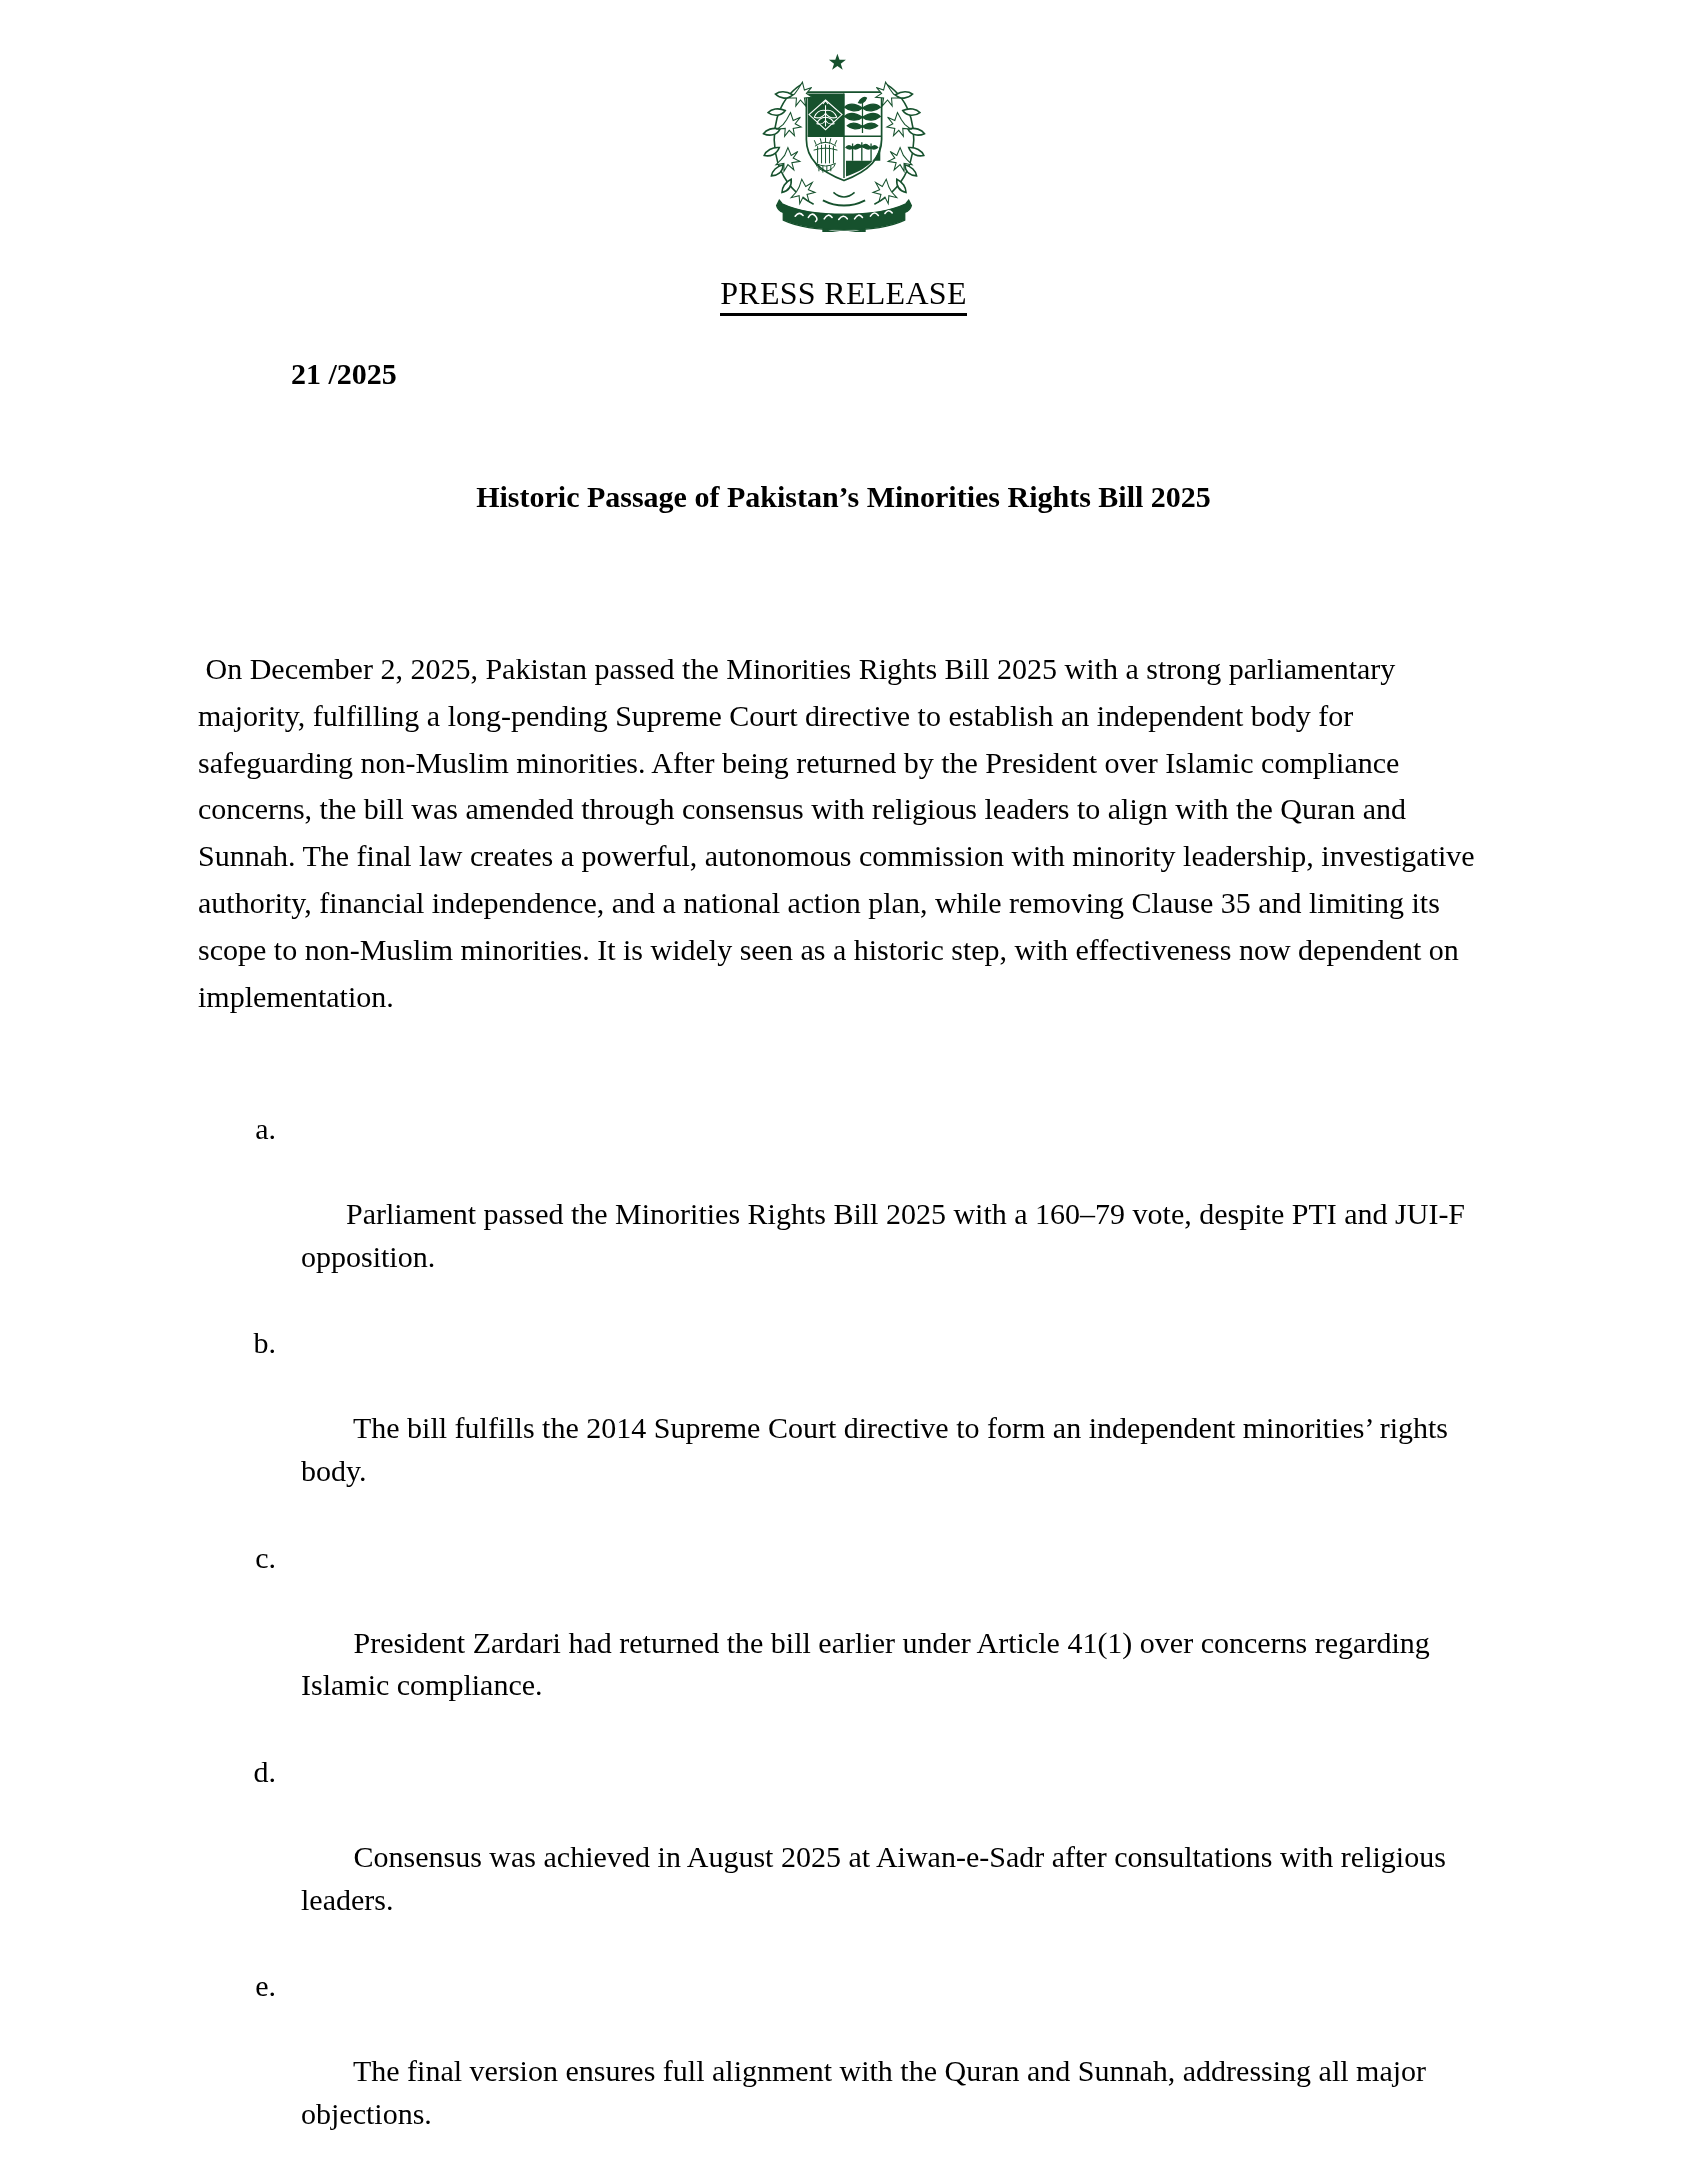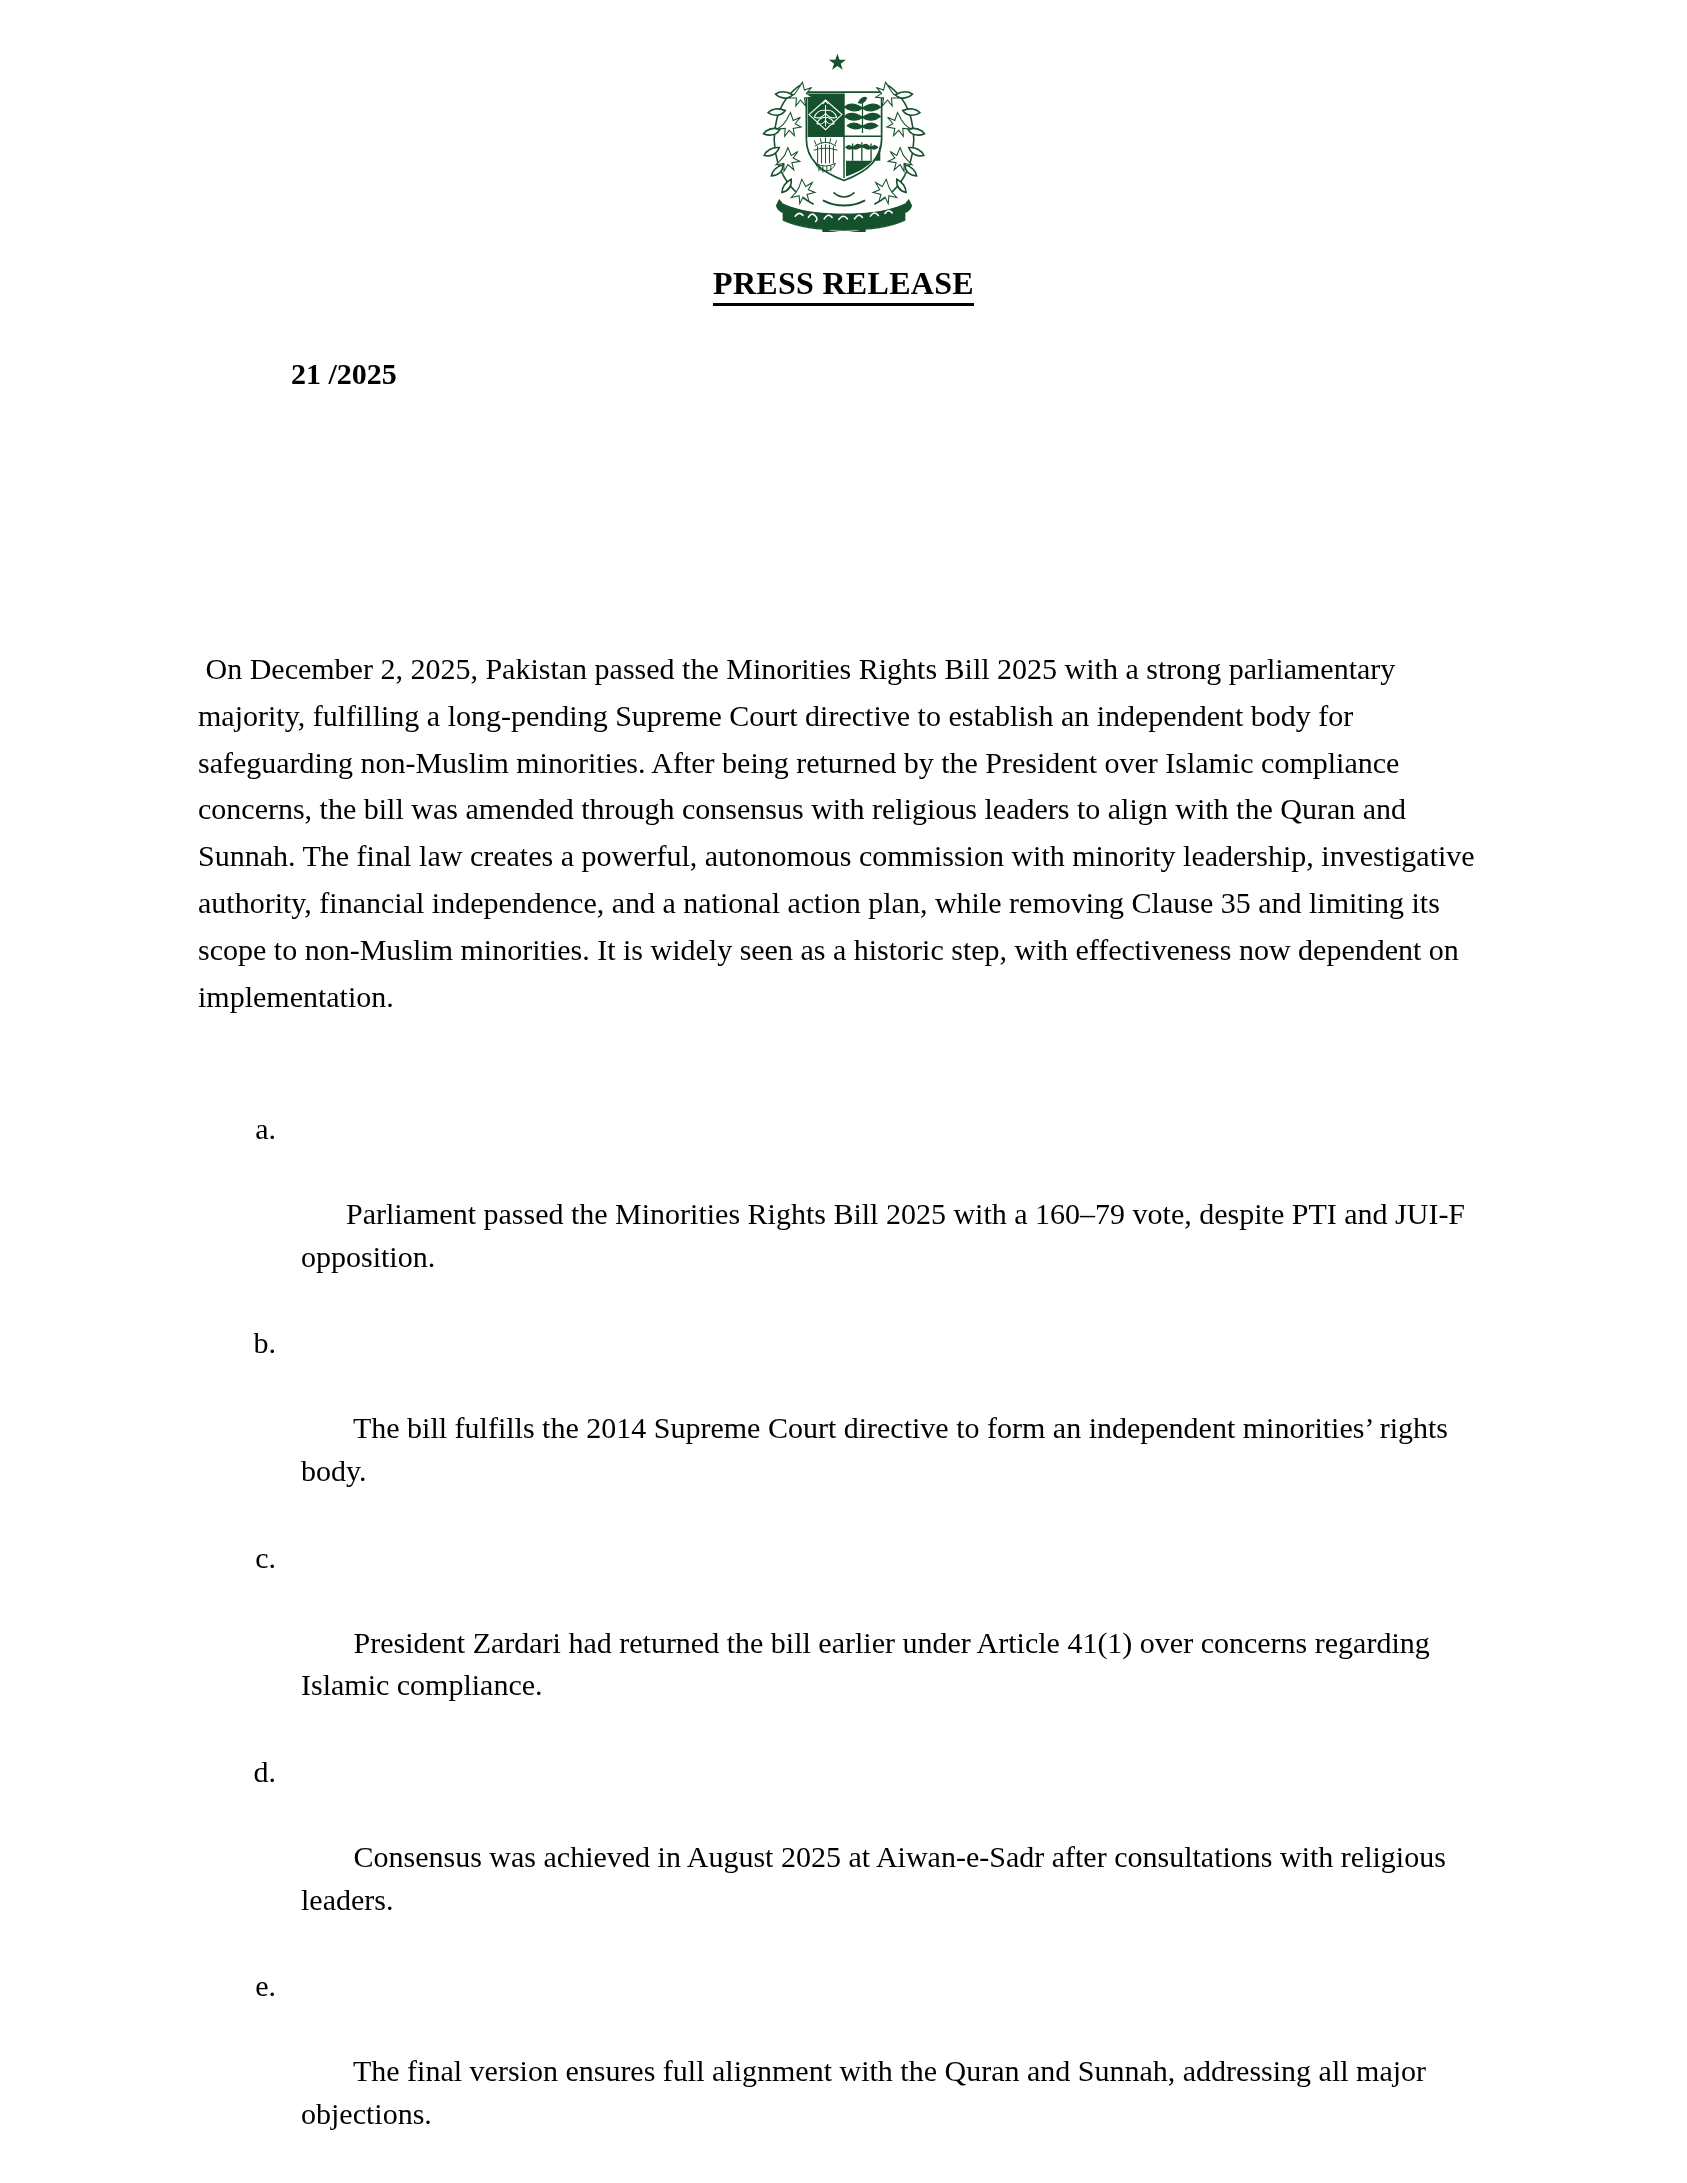--- a/index.html
+++ b/index.html
@@ -31,26 +31,26 @@
   }
   .emblem {
     width: 198px;
     height: 198px;
     display: block;
   }
 
   
   .press-release-heading {
     position: absolute;
-    top: 265px;
+    top: 275px;
     left: 0;
     width: 1687px;
     text-align: center;
     font-size: 32px;
-    font-weight: bold;
+    font-weight: normal;
     letter-spacing: 0.3px;
   }
   .press-release-heading .ul {
     display: inline-block;
     border-bottom: 3.3px solid #000;
     padding-bottom: 2px;
     line-height: 1.05;
   }
 
   .release-number {
@@ -229,20 +229,21 @@
       </g>
     </svg>
   </div>
 
   <div class="press-release-heading">
     <span class="ul">PRESS RELEASE</span>
   </div>
 
   <div class="release-number">21 /2025</div>
 
+  <div class="doc-title">Historic Passage of Pakistan’s Minorities Rights Bill 2025</div>
 
   <div class="body-block">
     <p class="lead-paragraph"> On December 2, 2025, Pakistan passed the Minorities Rights Bill 2025 with a strong parliamentary majority, fulfilling a long-pending Supreme Court directive to establish an independent body for safeguarding non-Muslim minorities. After being returned by the President over Islamic compliance concerns, the bill was amended through consensus with religious leaders to align with the Quran and Sunnah. The final law creates a powerful, autonomous commission with minority leadership, investigative authority, financial independence, and a national action plan, while removing Clause 35 and limiting its scope to non-Muslim minorities. It is widely seen as a historic step, with effectiveness now dependent on implementation.</p>
   </div>
 
   <ol class="points-list">
     <li class="point-item">
       <span class="point-marker">a.</span>
       <span>Parliament passed the Minorities Rights Bill 2025 with a 160–79 vote, despite PTI and JUI-F opposition.</span>
     </li>

